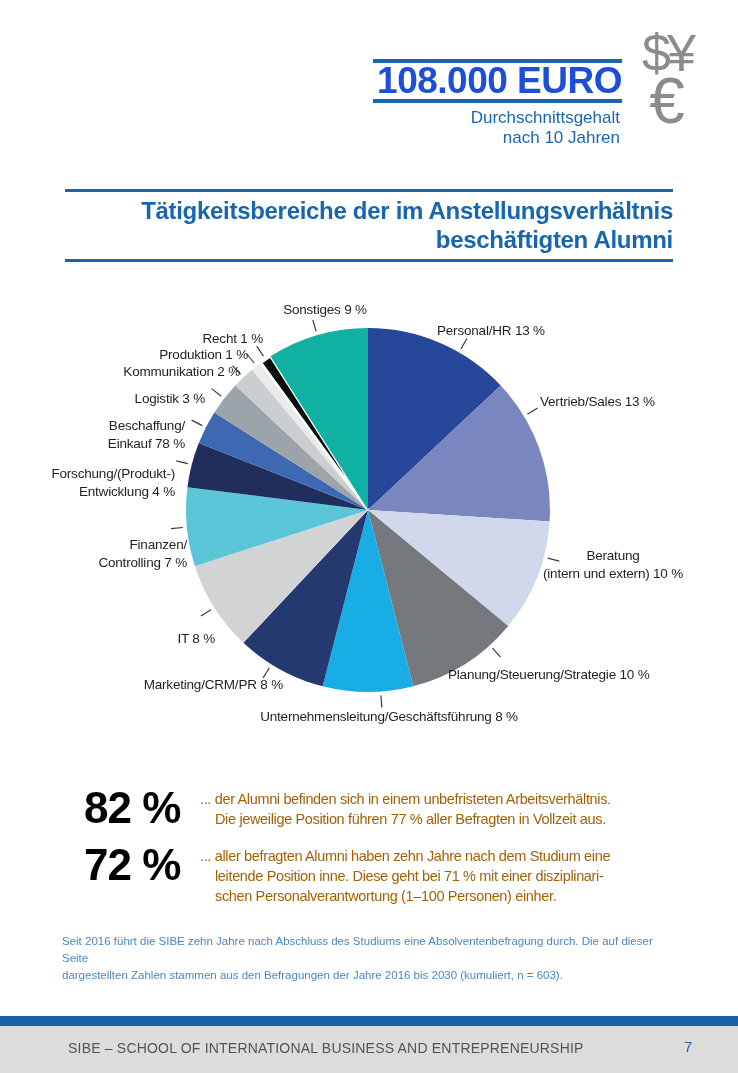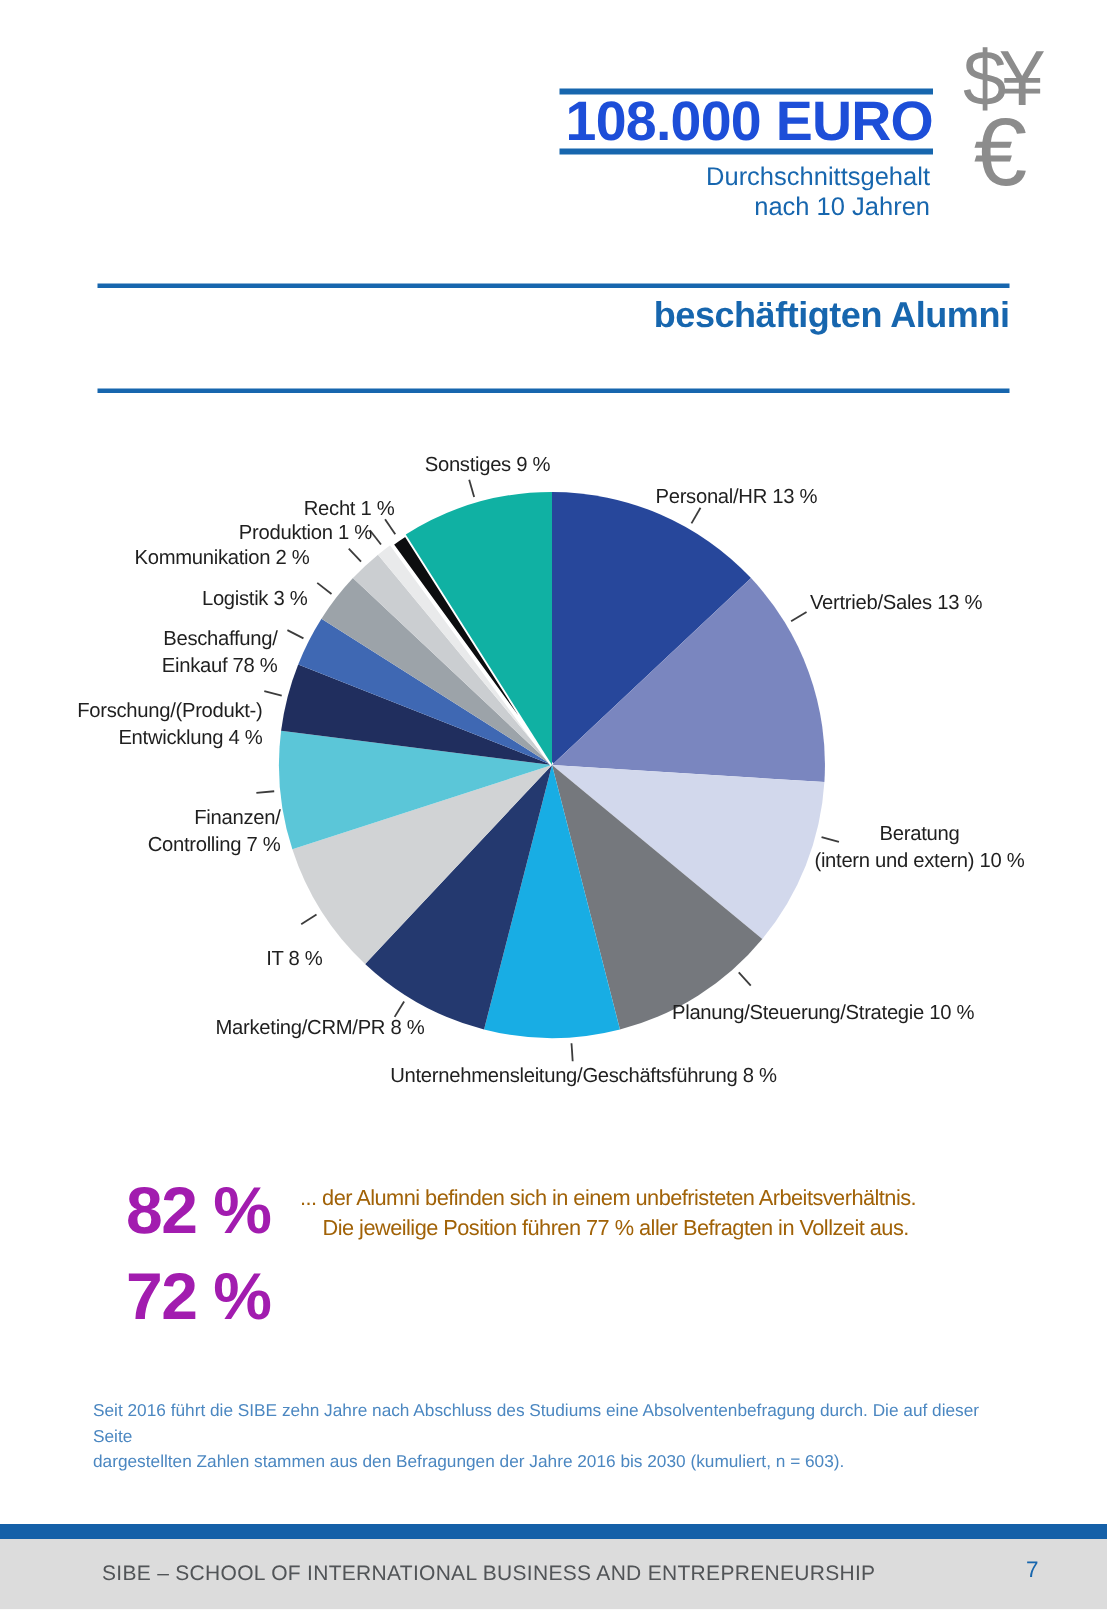--- a/index.html
+++ b/index.html
@@ -16,21 +16,21 @@
   .currency .cur-top{font-size:52px;letter-spacing:-4px;display:block;}
   .currency .cur-bottom{font-size:64px;display:block;margin-top:-6px;}
   
   .sec-title{position:absolute;left:65px;top:196px;width:608px;text-align:right;
              font-size:24px;font-weight:bold;color:#1766ae;letter-spacing:-0.3px;line-height:29px;}
   
   .plabel{position:absolute;font-size:13.5px;color:#1f1f1f;line-height:18px;letter-spacing:-0.2px;}
   .plabel.r{text-align:right;} .plabel.c{text-align:center;} .plabel.l{text-align:left;}
   
   .stat-value{position:absolute;left:84px;width:120px;font-size:44px;font-weight:bold;
-              color:#a21caf;letter-spacing:-1px;line-height:44px;}
+              color:#000000;letter-spacing:-1px;line-height:44px;}
   .stat-text{position:absolute;left:200px;width:486px;font-size:14.5px;color:#a16207;
              line-height:20px;letter-spacing:-0.35px;}
   .stat-text .cont{padding-left:15px;}
   
   .footnote{position:absolute;left:62px;top:933px;width:620px;font-size:11.5px;
             color:#4b87c1;line-height:17px;}
   
   .footer-bar{position:absolute;left:0;top:1016px;width:738px;height:10px;background:#1560a8;}
   .footer-band{position:absolute;left:0;top:1026px;width:738px;height:47px;background:#dcdcdc;}
   .footer-school{position:absolute;left:68px;top:1040px;font-size:14px;color:#515457;letter-spacing:0.2px;}
@@ -49,20 +49,21 @@
     <div>Durchschnittsgehalt</div>
     <div>nach 10 Jahren</div>
   </div>
   <div class="currency">
     <span class="cur-top">$¥</span>
     <span class="cur-bottom">€</span>
   </div>
 
   <div class="rule" style="left:65px;top:189px;width:608px;height:3px;"></div>
   <div class="sec-title">
+    <div>Tätigkeitsbereiche der im Anstellungsverhältnis</div>
     <div>beschäftigten Alumni</div>
   </div>
   <div class="rule" style="left:65px;top:259px;width:608px;height:3px;"></div>
 
   <svg id="pie-svg" width="738" height="1073" viewBox="0 0 738 1073">
       <path d="M368,510 L368.0,328.0 A182,182 0 0 1 500.7,385.4 Z" fill="#27479b"></path>
       <line x1="461.0" y1="348.9" x2="467.0" y2="338.5" stroke="#3c3c3c" stroke-width="1.2"></line>
       <path d="M368,510 L500.7,385.4 A182,182 0 0 1 549.6,521.4 Z" fill="#7a86bf"></path>
       <line x1="527.4" y1="414.2" x2="537.7" y2="408.0" stroke="#3c3c3c" stroke-width="1.2"></line>
       <path d="M368,510 L549.6,521.4 A182,182 0 0 1 508.2,626.0 Z" fill="#d2d8ec"></path>
@@ -110,30 +111,35 @@
   </div>
   <div class="plabel r" style="left:10px;top:465px;width:165px;">
     <div>Forschung/(Produkt-)</div>
     <div>Entwicklung 4 %</div>
   </div>
   <div class="plabel r" style="left:60px;top:417px;width:125px;">
     <div>Beschaffung/</div>
     <div>Einkauf 78 %</div>
   </div>
   <div class="plabel r" style="left:100px;top:390px;width:105px;"><span>Logistik 3 %</span></div>
-  <div class="plabel r" style="left:73px;top:363px;width:150px;text-align:center;"><span>Kommunikation 2 %</span></div>
+  <div class="plabel r" style="left:90px;top:363px;width:150px;"><span>Kommunikation 2 %</span></div>
   <div class="plabel r" style="left:115px;top:346px;width:133px;"><span>Produktion 1 %</span></div>
   <div class="plabel r" style="left:163px;top:330px;width:100px;"><span>Recht 1 %</span></div>
 
   <div class="stat-value" style="top:786px;">82 %</div>
   <div class="stat-text" style="top:789px;">
     <div>... der Alumni befinden sich in einem unbefristeten Arbeitsverhältnis.</div>
     <div class="cont">Die jeweilige Position führen 77 % aller Befragten in Vollzeit aus.</div>
   </div>
   <div class="stat-value" style="top:843px;">72 %</div>
+  <div class="stat-text" style="top:846px;">
+    <div>... aller befragten Alumni haben zehn Jahre nach dem Studium eine</div>
+    <div class="cont">leitende Position inne. Diese geht bei 71 % mit einer disziplinari-</div>
+    <div class="cont">schen Personalverantwortung (1–100 Personen) einher.</div>
+  </div>
 
   <div class="footnote">
     <div>Seit 2016 führt die SIBE zehn Jahre nach Abschluss des Studiums eine Absolventenbefragung durch. Die auf dieser Seite</div>
     <div>dargestellten Zahlen stammen aus den Befragungen der Jahre 2016 bis 2030 (kumuliert, n = 603).</div>
   </div>
 
   <div class="footer-bar"></div>
   <div class="footer-band"></div>
   <div class="footer-school">SIBE – SCHOOL OF INTERNATIONAL BUSINESS AND ENTREPRENEURSHIP</div>
   <div class="footer-page">7</div>

